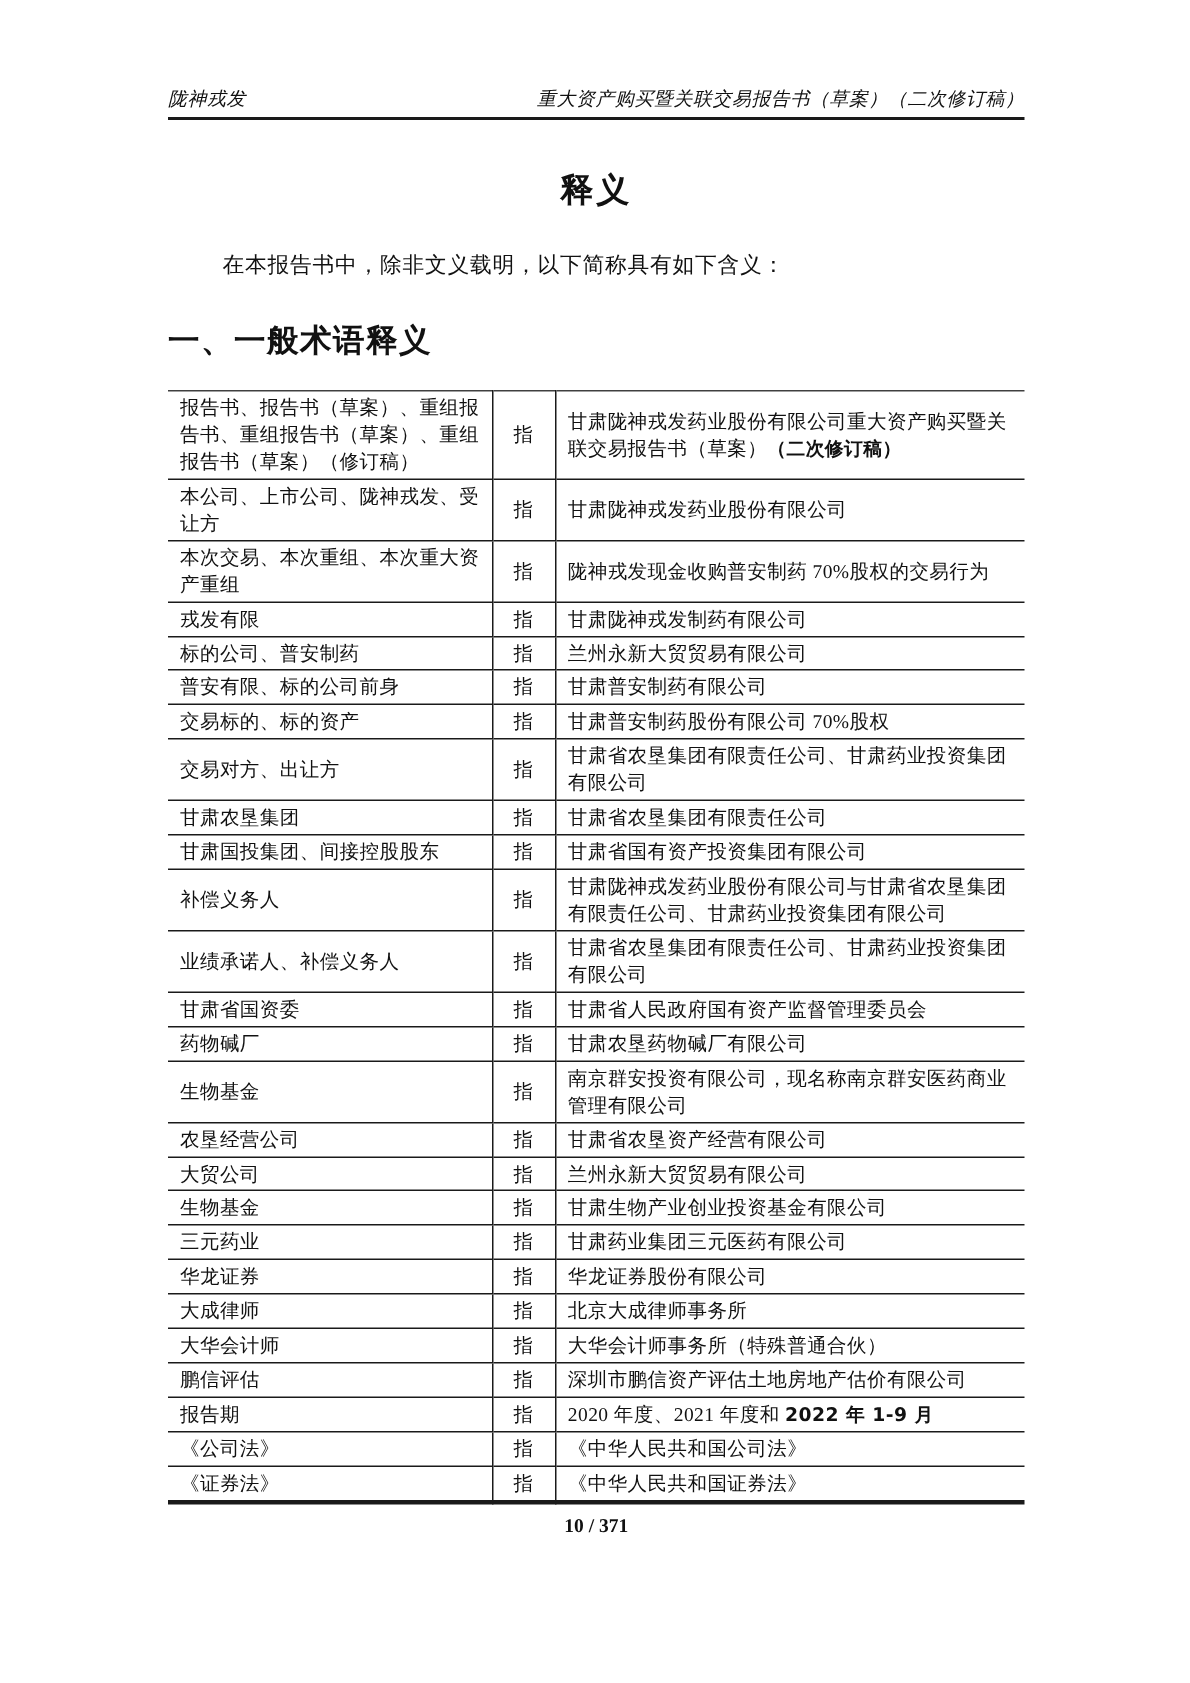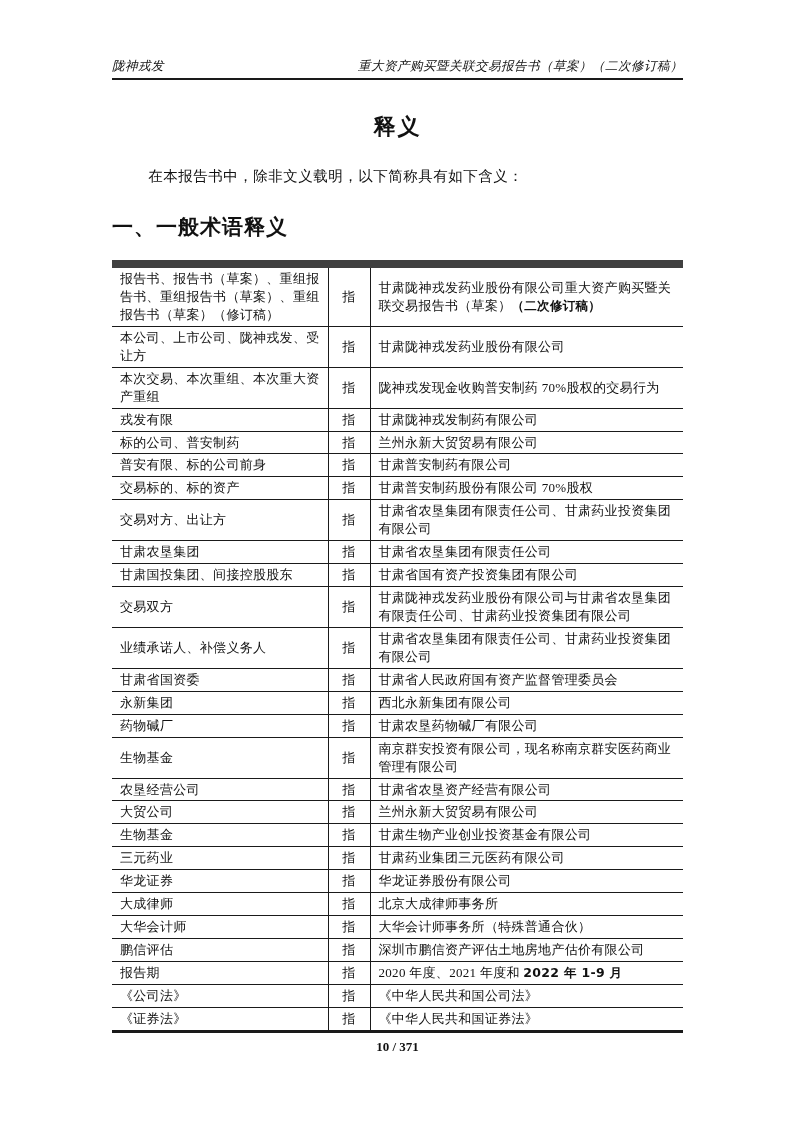--- a/index.html
+++ b/index.html
@@ -50,21 +50,21 @@
     font-family: "DejaVu Sans", sans-serif;
     font-weight: bold;
     font-size: 21px;
     letter-spacing: 1px;
   }
   
   table.def-table {
     margin-top: 19px;
     width: 100%;
     border-collapse: collapse;
-    border-top: 8px solid #404040;
+    border-top: 1px solid #404040;
     border-bottom: 3px solid #1a1a1a;
     font-size: 13px;
     table-layout: fixed;
   }
   table.def-table td {
     vertical-align: middle;
     line-height: 1.38;
     padding: 2px 8px;
     letter-spacing: 0.3px;
   }
@@ -160,42 +160,37 @@
   </tr>
 
 
   <tr>
     <td class="col-term">甘肃国投集团、间接控股股东</td>
     <td class="col-means">指</td>
     <td class="col-def"><span>甘肃省国有资产投资集团有限公司</span></td>
   </tr>
 
   <tr>
-    <td class="col-term">交易双方</td>
+    <td class="col-term">补偿义务人</td>
     <td class="col-means">指</td>
     <td class="col-def"><span>甘肃陇神戎发药业股份有限公司与甘肃省农垦集团有限责任公司、甘肃药业投资集团有限公司</span></td>
   </tr>
 
   <tr>
     <td class="col-term">业绩承诺人、补偿义务人</td>
     <td class="col-means">指</td>
     <td class="col-def"><span>甘肃省农垦集团有限责任公司、甘肃药业投资集团有限公司</span></td>
   </tr>
 
   <tr>
     <td class="col-term">甘肃省国资委</td>
     <td class="col-means">指</td>
     <td class="col-def"><span>甘肃省人民政府国有资产监督管理委员会</span></td>
   </tr>
 
-  <tr>
-    <td class="col-term">永新集团</td>
-    <td class="col-means">指</td>
-    <td class="col-def"><span>西北永新集团有限公司</span></td>
-  </tr>
 
   <tr>
     <td class="col-term">药物碱厂</td>
     <td class="col-means">指</td>
     <td class="col-def"><span>甘肃农垦药物碱厂有限公司</span></td>
   </tr>
 
   <tr>
     <td class="col-term">生物基金</td>
     <td class="col-means">指</td>

